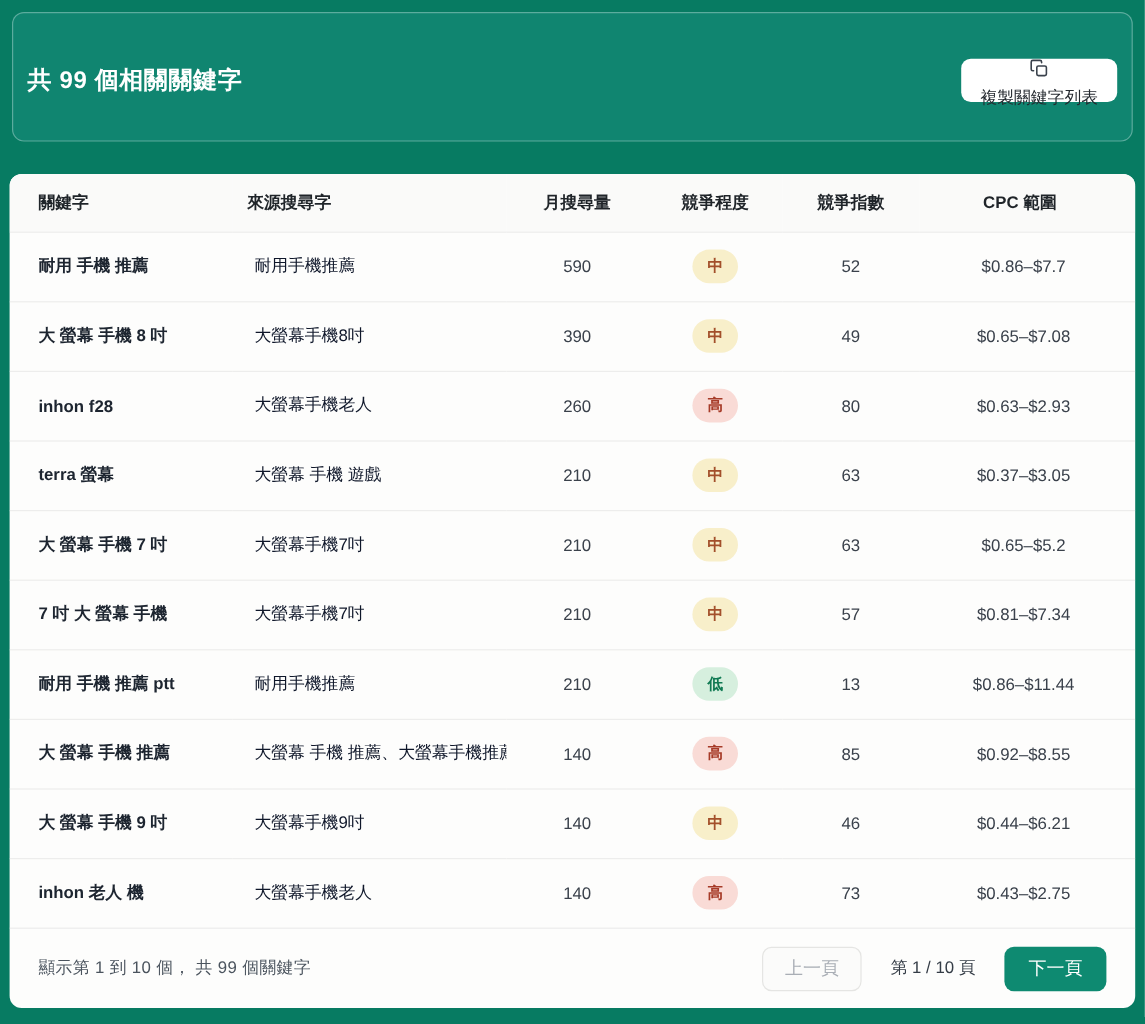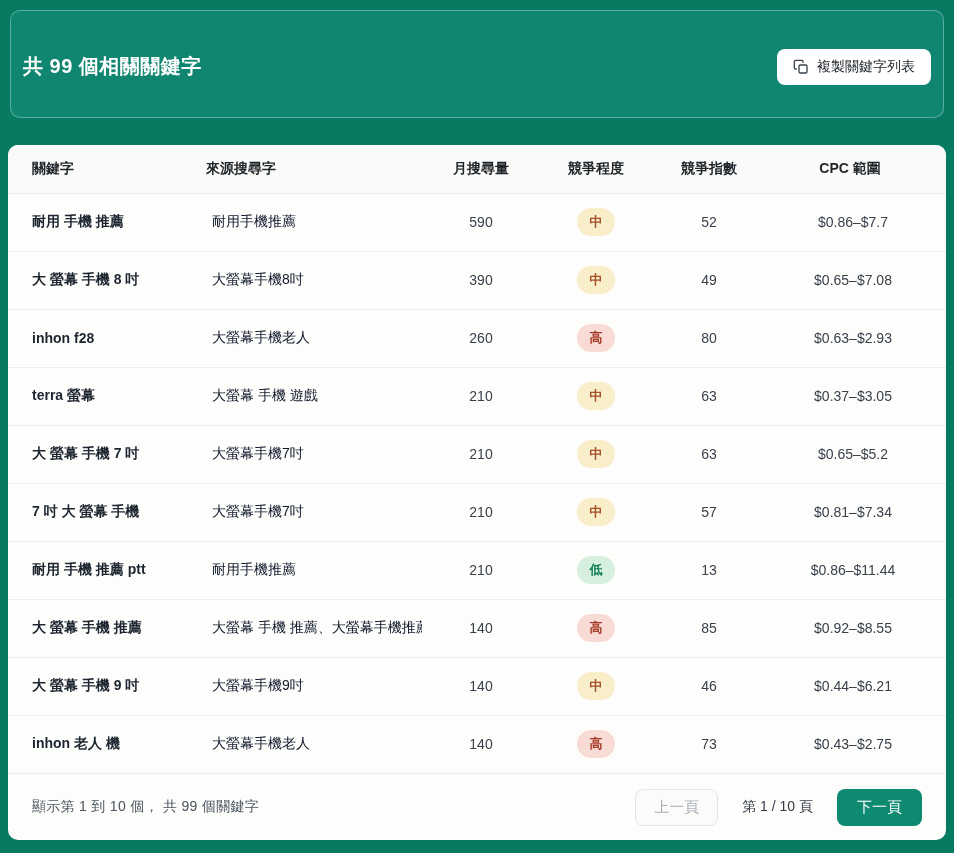--- a/index.html
+++ b/index.html
@@ -42,20 +42,21 @@
     height: 36px;
     padding: 0 16px;
     display: flex;
     align-items: center;
     gap: 8px;
     font-size: 14px;
     color: #24292f;
     cursor: pointer;
     font-family: inherit;
     margin-top: 6px;
+    flex-direction: column;
   }
   .copy-btn svg { display: block; }
 
   
   .table-card {
     margin: 27px 8px 12px 8px;
     background: #fdfdfc;
     border-radius: 10px;
     overflow: hidden;
   }

